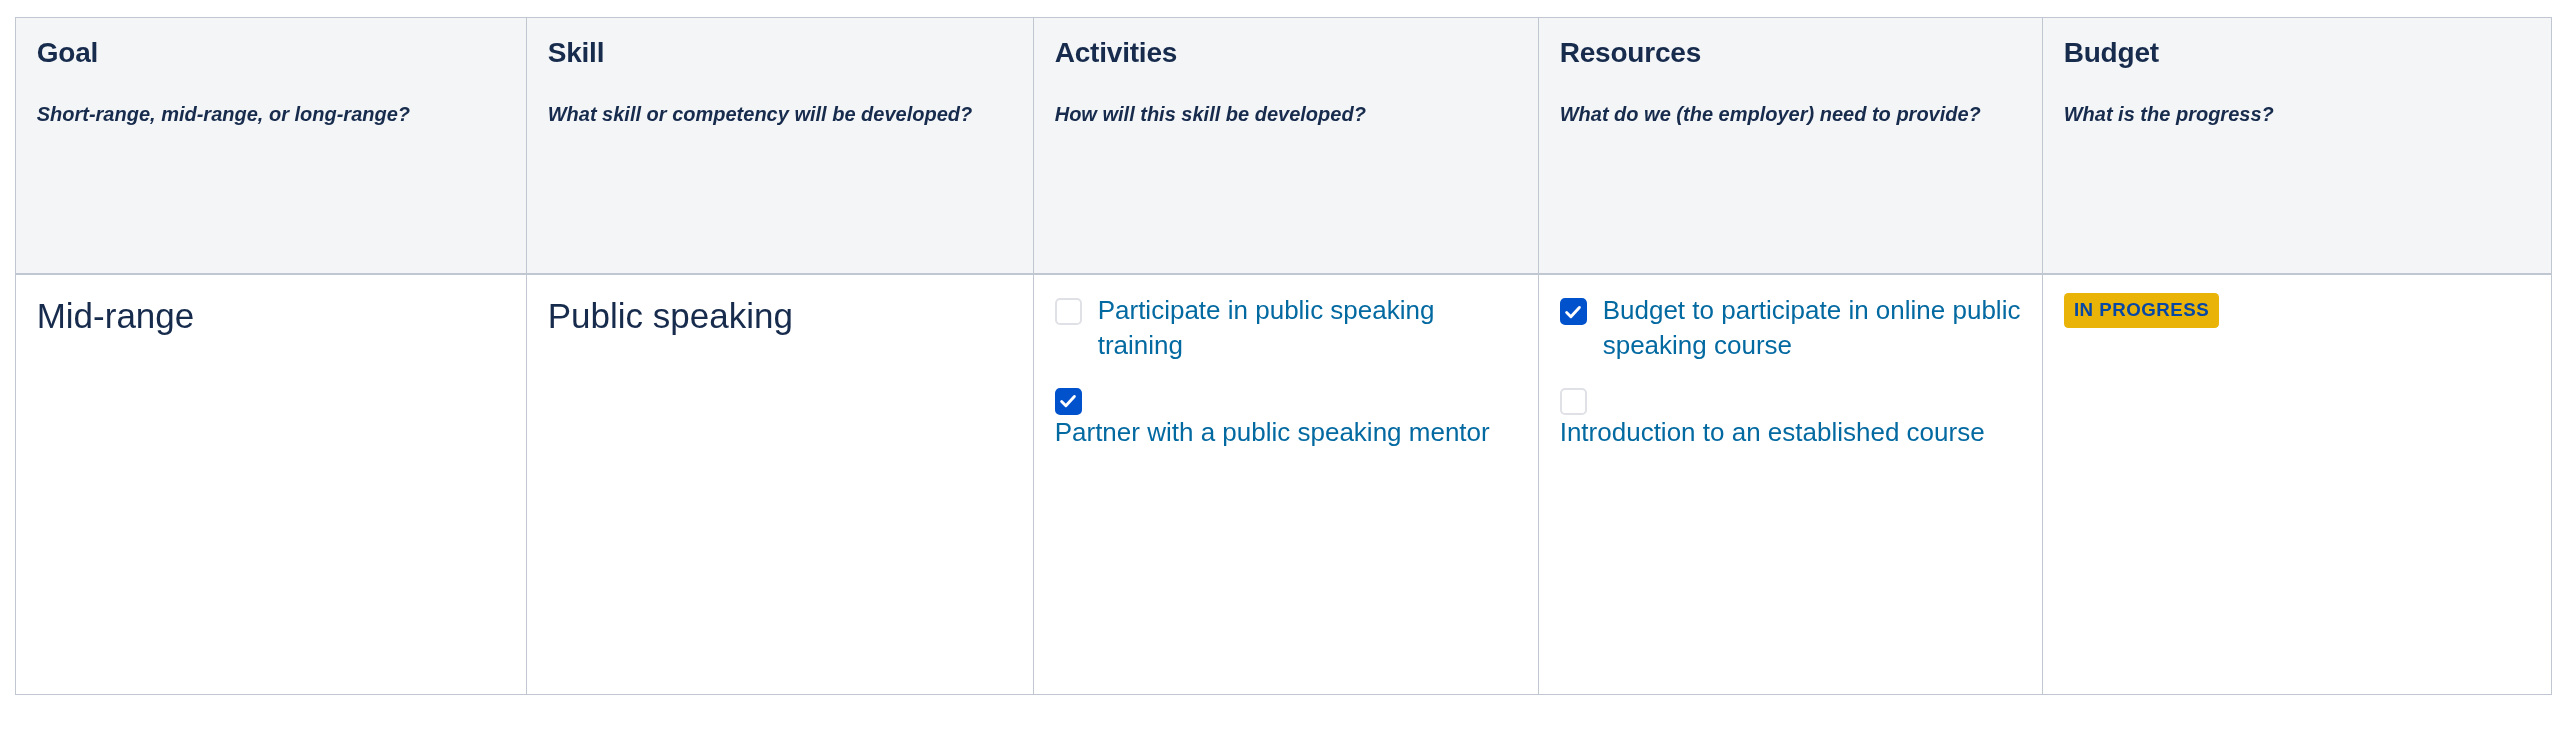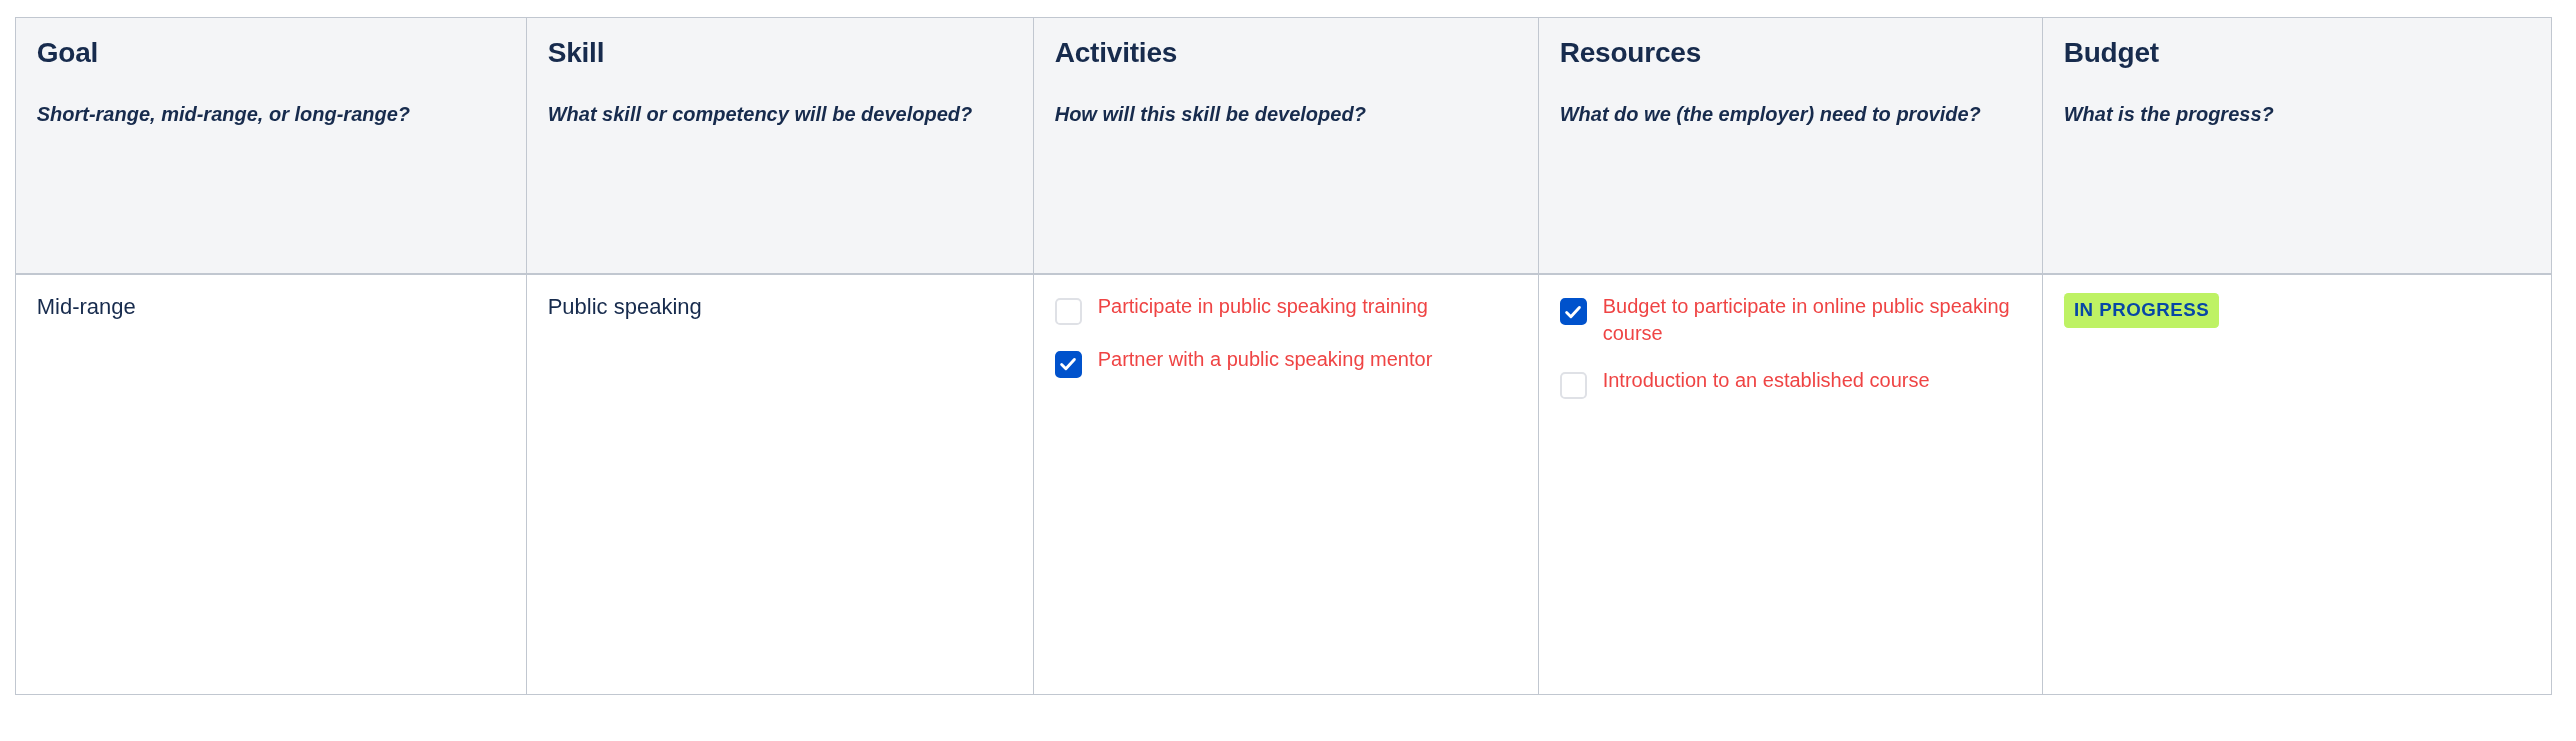--- a/index.html
+++ b/index.html
@@ -72,38 +72,38 @@
 
   .col-desc {
     font-size: 20px;
     font-style: italic;
     color: #172b4d;
     line-height: 1.28;
     margin: 0;
   }
 
   .cell-text {
-    font-size: 22px;
+    font-size: 35px;
     color: #172b4d;
     line-height: 1.3;
     margin: 0;
   }
 
   
   .task-list {
     list-style: none;
     margin: 0;
     padding: 0;
   }
   .task-item {
     display: flex;
     align-items: flex-start;
     margin-bottom: 20.4px;
   }
-  .task-item:last-child { margin-bottom: 8px; }
+  .task-item:last-child { margin-bottom: 8px; flex-direction: column; }
 
   .checkbox {
     flex: 0 0 auto;
     width: 27px;
     height: 27px;
     border-radius: 5.1px;
     box-sizing: border-box;
     margin-top: 5.1px;
     margin-right: 16px;
     position: relative;
@@ -120,22 +120,22 @@
     position: absolute;
     left: 50%;
     top: 50%;
     transform: translate(-50%, -50%);
     width: 20.4px;
     height: 20.4px;
     display: block;
   }
 
   .task-label {
-    font-size: 20px;
-    color: #ef4444;
+    font-size: 26px;
+    color: #0369a1;
     line-height: 1.33;
   }
 
   
   .lozenge {
     display: inline-block;
     background: #deebff;
     color: #0747a6;
     font-size: 18.7px;
     font-weight: bold;
@@ -216,19 +216,19 @@
               </span>
               <span class="task-label">Budget to participate in online public speaking course</span>
             </li>
             <li class="task-item">
               <span class="checkbox unchecked"></span>
               <span class="task-label">Introduction to an established course</span>
             </li>
           </ul>
         </td>
         <td>
-          <span class="lozenge" style="background: #bef264; color: rgb(7, 71, 166);">IN PROGRESS</span>
+          <span class="lozenge" style="background: #eab308; color: rgb(7, 71, 166);">IN PROGRESS</span>
         </td>
       </tr>
     </tbody>
   </table>
 </div>
 
 
 </body></html>

